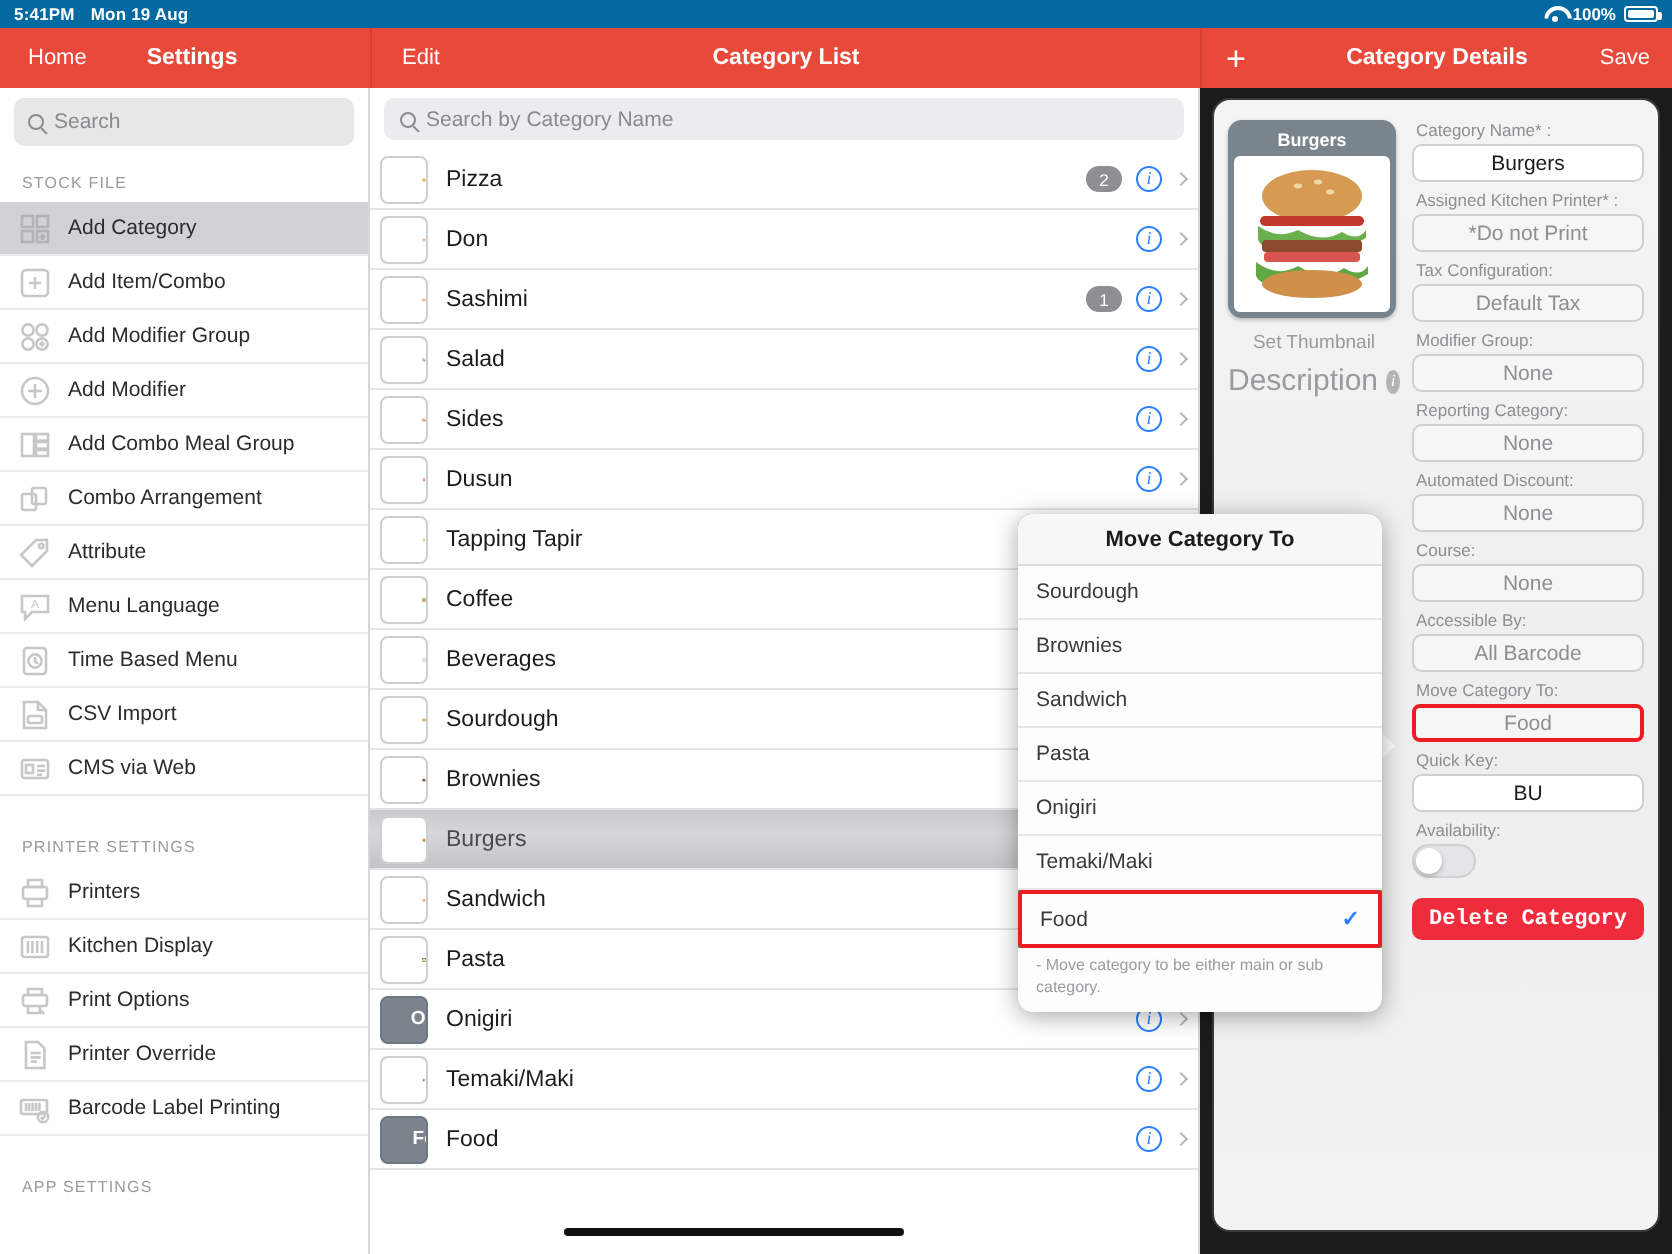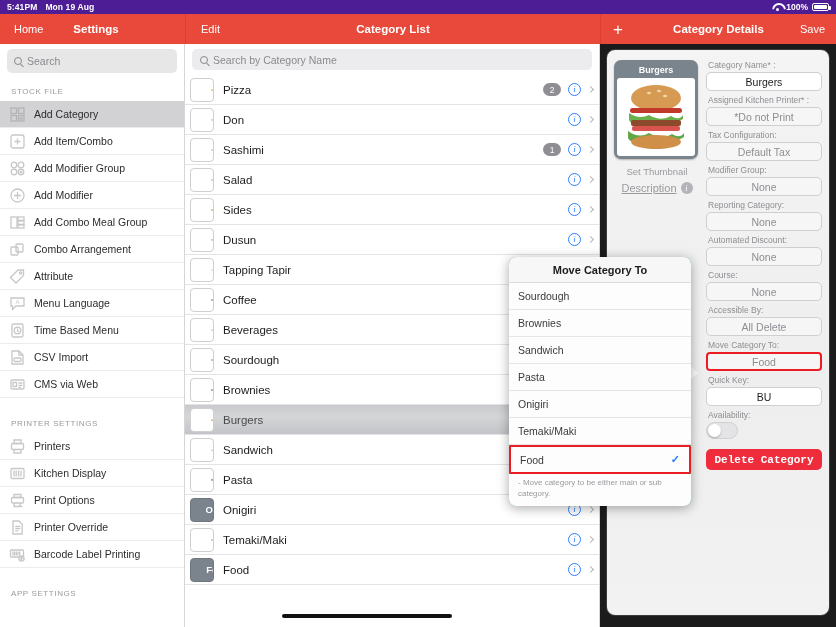--- a/index.html
+++ b/index.html
@@ -7,21 +7,21 @@
     width: 836px; height: 627px;
     font-family: "Liberation Sans", sans-serif;
     background: #ffffff;
     overflow: hidden;
   }
   .screen { position: relative; width: 836px; height: 627px; overflow: hidden; background:#fff; }
 
   
   .statusbar {
     position: absolute; top: 0; left: 0; width: 836px; height: 14px;
-    background: #4c1d95; color: #fff;
+    background: #0369a1; color: #fff;
     font-size: 8.5px; font-weight: bold;
     display: flex; align-items: center;
   }
   .sb-time { margin-left: 7px; letter-spacing: .1px; }
   .sb-date { margin-left: 8px; letter-spacing: .1px; }
   .sb-right { margin-left: auto; margin-right: 7px; display: flex; align-items: center; gap: 4px; }
   .wifi-ico { width: 10px; height: 8px; position: relative; display:inline-block; }
   .wifi-ico::before {
     content:""; position:absolute; left:0; top:0; width:10px; height:10px;
     border: 2px solid #fff; border-radius: 50%;
@@ -152,21 +152,21 @@
     box-shadow: 0 1px 2px rgba(0,0,0,.25);
   }
   .thumb-title { font-size: 9px; color: #fff; font-weight: bold; text-align: center; padding: 2px 0 3px; }
   .thumb-img {
     width: 78px; height: 78px; background: #fff; border-radius: 3px;
     display:flex; align-items:center; justify-content:center; overflow:hidden;
   }
   .thumb-img svg { width: 74px; height: 74px; }
   .set-thumb { font-size: 9.5px; color: #9a9a9f; text-align: center; margin-top: 7px; }
   .desc-line { display:flex; align-items:center; justify-content:center; gap:4px; margin-top: 5px; }
-  .desc-line .lbl { font-size: 11px; color:#9a9a9f;text-decoration:underline; }
+  .desc-line .lbl { font-size: 15px; color:#9a9a9f; }
   .gray-info {
     width: 12px; height: 12px; border-radius: 50%; background: #b4b4b8; color:#fff;
     font-size: 8.5px; display:flex; align-items:center; justify-content:center;
     font-family: "Liberation Serif", serif; font-style: italic; line-height:1;
   }
 
   .detail-right { flex: 1; }
   .f-label { font-size: 8.5px; color: #8e8e93; margin: 0 0 2px 2px; }
   .f-box {
     height: 19px; border: 1px solid #cfcfd2; border-radius: 5px;
@@ -718,21 +718,21 @@
           <div class="f-box">Default Tax</div>
           <div class="f-label">Modifier Group:</div>
           <div class="f-box">None</div>
           <div class="f-label">Reporting Category:</div>
           <div class="f-box">None</div>
           <div class="f-label">Automated Discount:</div>
           <div class="f-box">None</div>
           <div class="f-label">Course:</div>
           <div class="f-box">None</div>
           <div class="f-label">Accessible By:</div>
-          <div class="f-box">All Delete</div>
+          <div class="f-box">All Barcode</div>
           <div class="f-label">Move Category To:</div>
           <div class="f-box hl">Food</div>
           <div class="f-label">Quick Key:</div>
           <div class="f-box white">BU</div>
           <div class="f-label">Availability:</div>
           <div class="toggle"></div>
           <div class="del-btn">Delete Category</div>
         </div>
     </div>
   </div>

